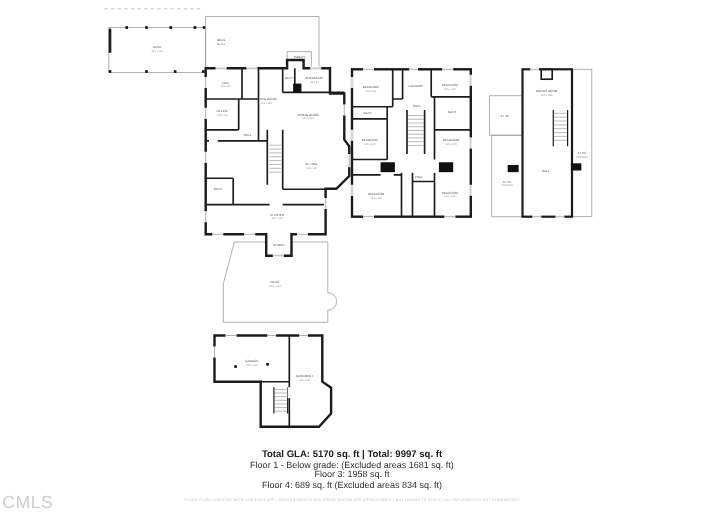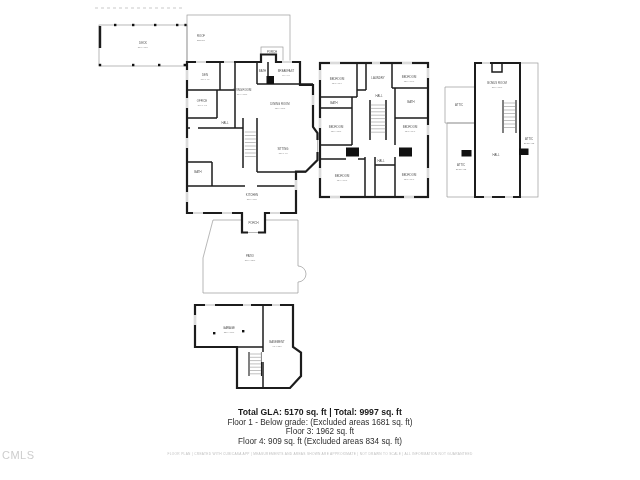--- a/index.html
+++ b/index.html
@@ -16,21 +16,21 @@
   .sw{fill:none;stroke:#1c1c1c;stroke-width:1.1;}
   .rungs{fill:none;stroke:#808080;stroke-width:0.5;}
   .wg{stroke:#ffffff;stroke-width:3;}
   .wl{stroke:#9a9a9a;stroke-width:0.7;}
   .dg{stroke:#ffffff;stroke-width:3;}
   .blk{fill:#111111;}
   #summary{position:absolute;left:0;top:407px;width:640px;text-align:center;color:#2e2e2e;}
   #summary .title{font-size:8.7px;font-weight:700;color:#1a1a1a;line-height:11px;}
   #summary .line{font-size:8.2px;line-height:9.4px;}
   #summary .disclaimer{margin-top:6px;font-size:3.2px;letter-spacing:0.3px;color:#c0c0c0;}
-  #watermark{position:absolute;left:2px;top:449px;font-size:11px;letter-spacing:0.5px;color:#cdcdcd;text-align:right;}
+  #watermark{position:absolute;left:2px;top:449px;font-size:16px;letter-spacing:0.5px;color:#cdcdcd;text-align:right;}
 </style>
 </head>
 <body>
 
 <div id="stage">
 
 <svg width="640" height="480" viewBox="0 0 640 480">
 
   <g>
 
@@ -298,20 +298,20 @@
       <text class="rd" x="229" y="332.5">22'6 x 13'0</text>
       <text class="rl" x="277" y="343">BASEMENT</text>
       <text class="rd" x="277" y="346.5">9'8 x 23'0</text>
     </g>
   </g>
 </svg>
 
   <div id="summary">
     <div class="title">Total GLA: 5170 sq. ft | Total: 9997 sq. ft</div>
     <div class="line">Floor 1 - Below grade: (Excluded areas 1681 sq. ft)</div>
-    <div class="line">Floor 3: 1962 sq. ft</div>
-    <div class="line">Floor 4: 909 sq. ft (Excluded areas 834 sq. ft)</div>
+    <div class="line">Floor 3: 1958 sq. ft</div>
+    <div class="line">Floor 4: 689 sq. ft (Excluded areas 834 sq. ft)</div>
     <div class="disclaimer">FLOOR PLAN | CREATED WITH CUBICASA APP | MEASUREMENTS AND AREAS SHOWN ARE APPROXIMATE | NOT DRAWN TO SCALE | ALL INFORMATION NOT GUARANTEED</div>
   </div>
 
   <div id="watermark">CMLS</div>
 
 </div>
 
 </body></html>

